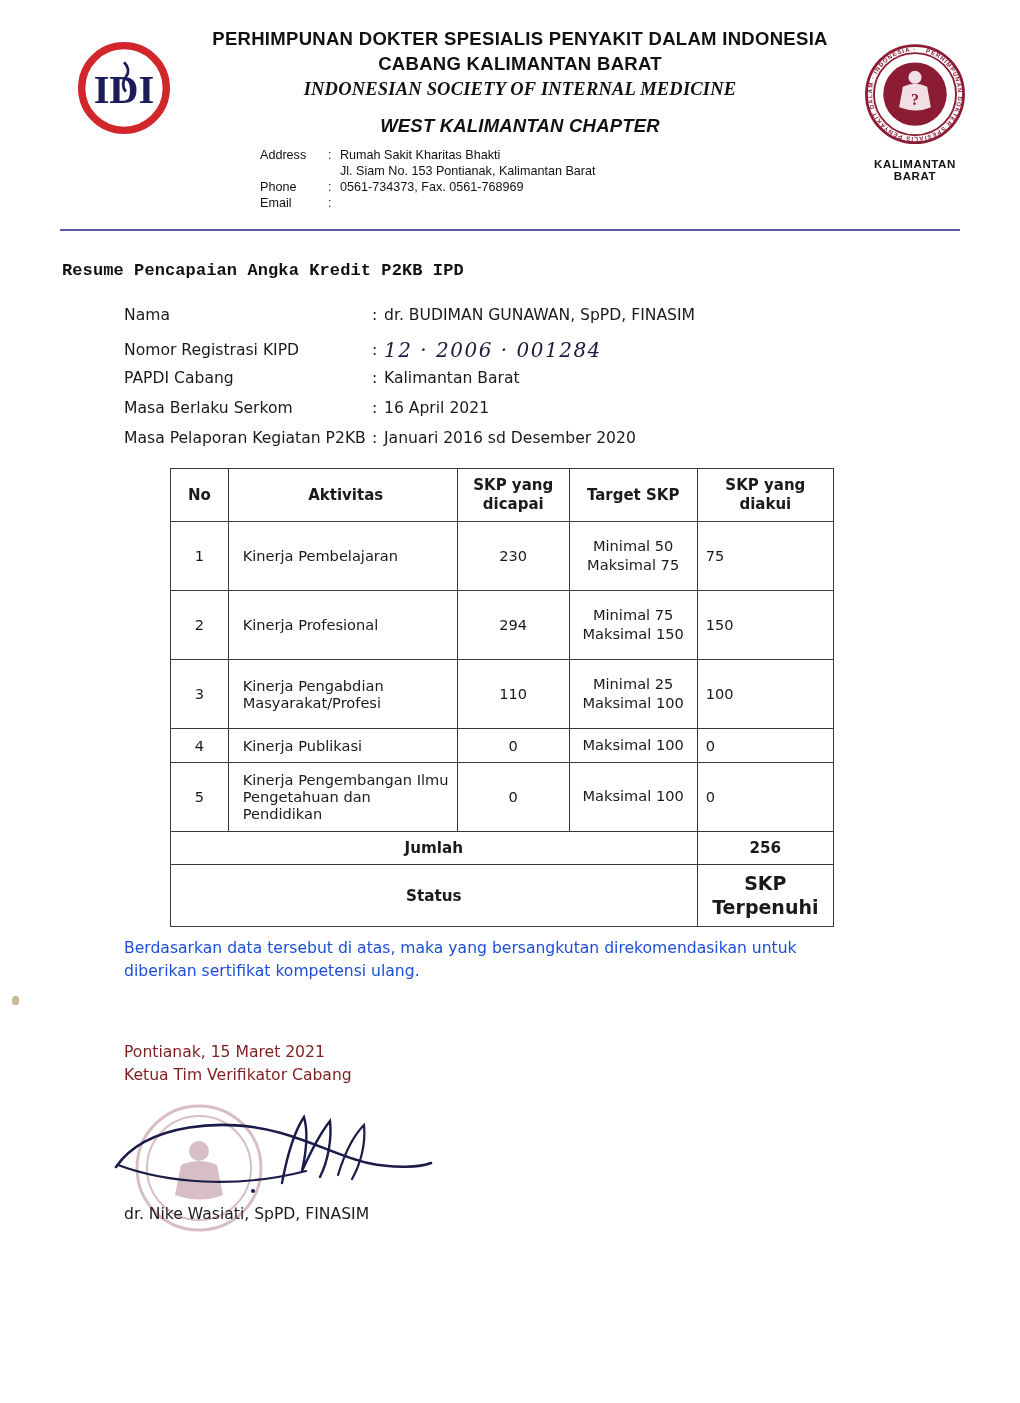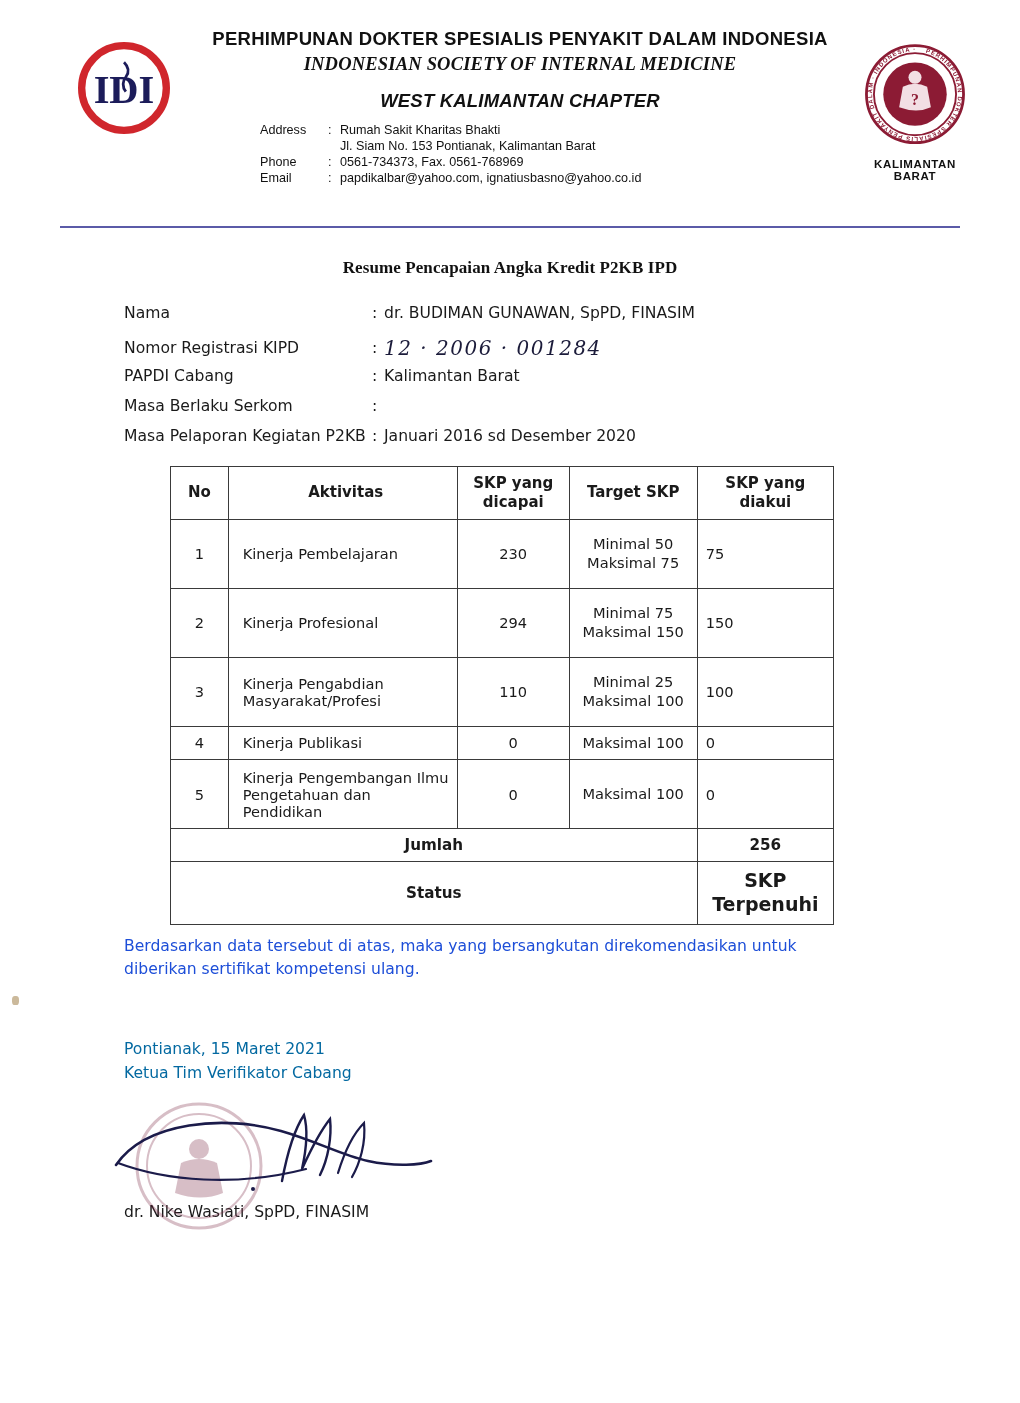--- a/index.html
+++ b/index.html
@@ -107,22 +107,21 @@
   .rule {
     margin: 12px 60px 0 60px;
     border-top: 2px solid #5b5ba8;
   }
 
   
   .doc-body {
     padding: 26px 62px 0 62px;
   }
   .doc-title {
-    text-align: center;
-    font-family: Liberation Serif, serif;
+    font-family: Liberation Mono, monospace;
     font-weight: bold;
     font-size: 17px;
     color: #111;
     margin: 4px 0 26px 0;
     letter-spacing: 0.1px;
   }
 
   .fields {
     margin: 0 0 18px 62px;
     font-size: 15.6px;
@@ -206,21 +205,21 @@
     width: 730px;
     font-size: 15.6px;
     line-height: 1.45;
     color: #1d4ed8;
   }
 
   .closing {
     margin: 58px 0 0 62px;
     font-size: 15.6px;
     line-height: 1.5;
-    color: #0369a1;
+    color: #7f1d1d;
   }
   .sign-area {
     position: relative;
     height: 118px;
     margin-left: 62px;
     width: 420px;
   }
   .signer {
     margin: 0 0 0 62px;
     font-size: 15.6px;
@@ -262,20 +261,21 @@
   <div class="logo-left">
     <svg viewBox="0 0 100 100" width="92" height="92">
       <circle cx="50" cy="50" r="46" fill="none" stroke="#d0262c" stroke-width="8"></circle>
       <text x="50" y="66" text-anchor="middle" font-family="Liberation Serif, serif" font-size="44" font-weight="bold" fill="#1c1c5a">IDI</text>
       <path d="M50 22 q8 8 2 16 q-6 8 0 16" fill="none" stroke="#1c1c5a" stroke-width="3"></path>
     </svg>
   </div>
 
   <div class="org-titles">
     <div class="org-line1">PERHIMPUNAN DOKTER SPESIALIS PENYAKIT DALAM INDONESIA</div>
+    <div class="org-line2">CABANG KALIMANTAN BARAT</div>
     <div class="org-line3">INDONESIAN SOCIETY OF INTERNAL MEDICINE</div>
     <div class="org-line4">WEST KALIMANTAN CHAPTER</div>
   </div>
 
   <div class="logo-right">
     <svg viewBox="0 0 120 120" width="120" height="112">
       <circle cx="60" cy="58" r="52" fill="none" stroke="#8c1b34" stroke-width="3"></circle>
       <circle cx="60" cy="58" r="44" fill="none" stroke="#8c1b34" stroke-width="2"></circle>
       <circle cx="60" cy="58" r="34" fill="#8c1b34"></circle>
       <circle cx="60" cy="40" r="7" fill="#f2dfe4"></circle>
@@ -301,21 +301,20 @@
       <span class="contact-value">Jl. Siam No. 153 Pontianak, Kalimantan Barat</span>
     </div>
     <div class="contact-row">
       <span class="contact-label">Phone</span>
       <span class="contact-sep">:</span>
       <span class="contact-value">0561-734373,  Fax. 0561-768969</span>
     </div>
     <div class="contact-row">
       <span class="contact-label">Email</span>
       <span class="contact-sep">:</span>
-      <span class="contact-value">papdikalbar@yahoo.com, ignatiusbasno@yahoo.co.id</span>
     </div>
   </div>
 </div>
 
 <div class="rule"></div>
 
 <div class="doc-body">
 
   <div class="doc-title">Resume Pencapaian Angka Kredit P2KB IPD</div>
 
@@ -331,20 +330,21 @@
       <span class="field-value handwritten">12 · 2006 · 001284</span>
     </div>
     <div class="field-row">
       <span class="field-label">PAPDI Cabang</span>
       <span class="field-colon">:</span>
       <span class="field-value">Kalimantan Barat</span>
     </div>
     <div class="field-row">
       <span class="field-label">Masa Berlaku Serkom</span>
       <span class="field-colon">:</span>
+      <span class="field-value">16 April 2021</span>
     </div>
     <div class="field-row">
       <span class="field-label">Masa Pelaporan Kegiatan P2KB</span>
       <span class="field-colon">:</span>
       <span class="field-value">Januari 2016 sd   Desember 2020</span>
     </div>
   </div>
 
   <table class="skp">
     <thead>

